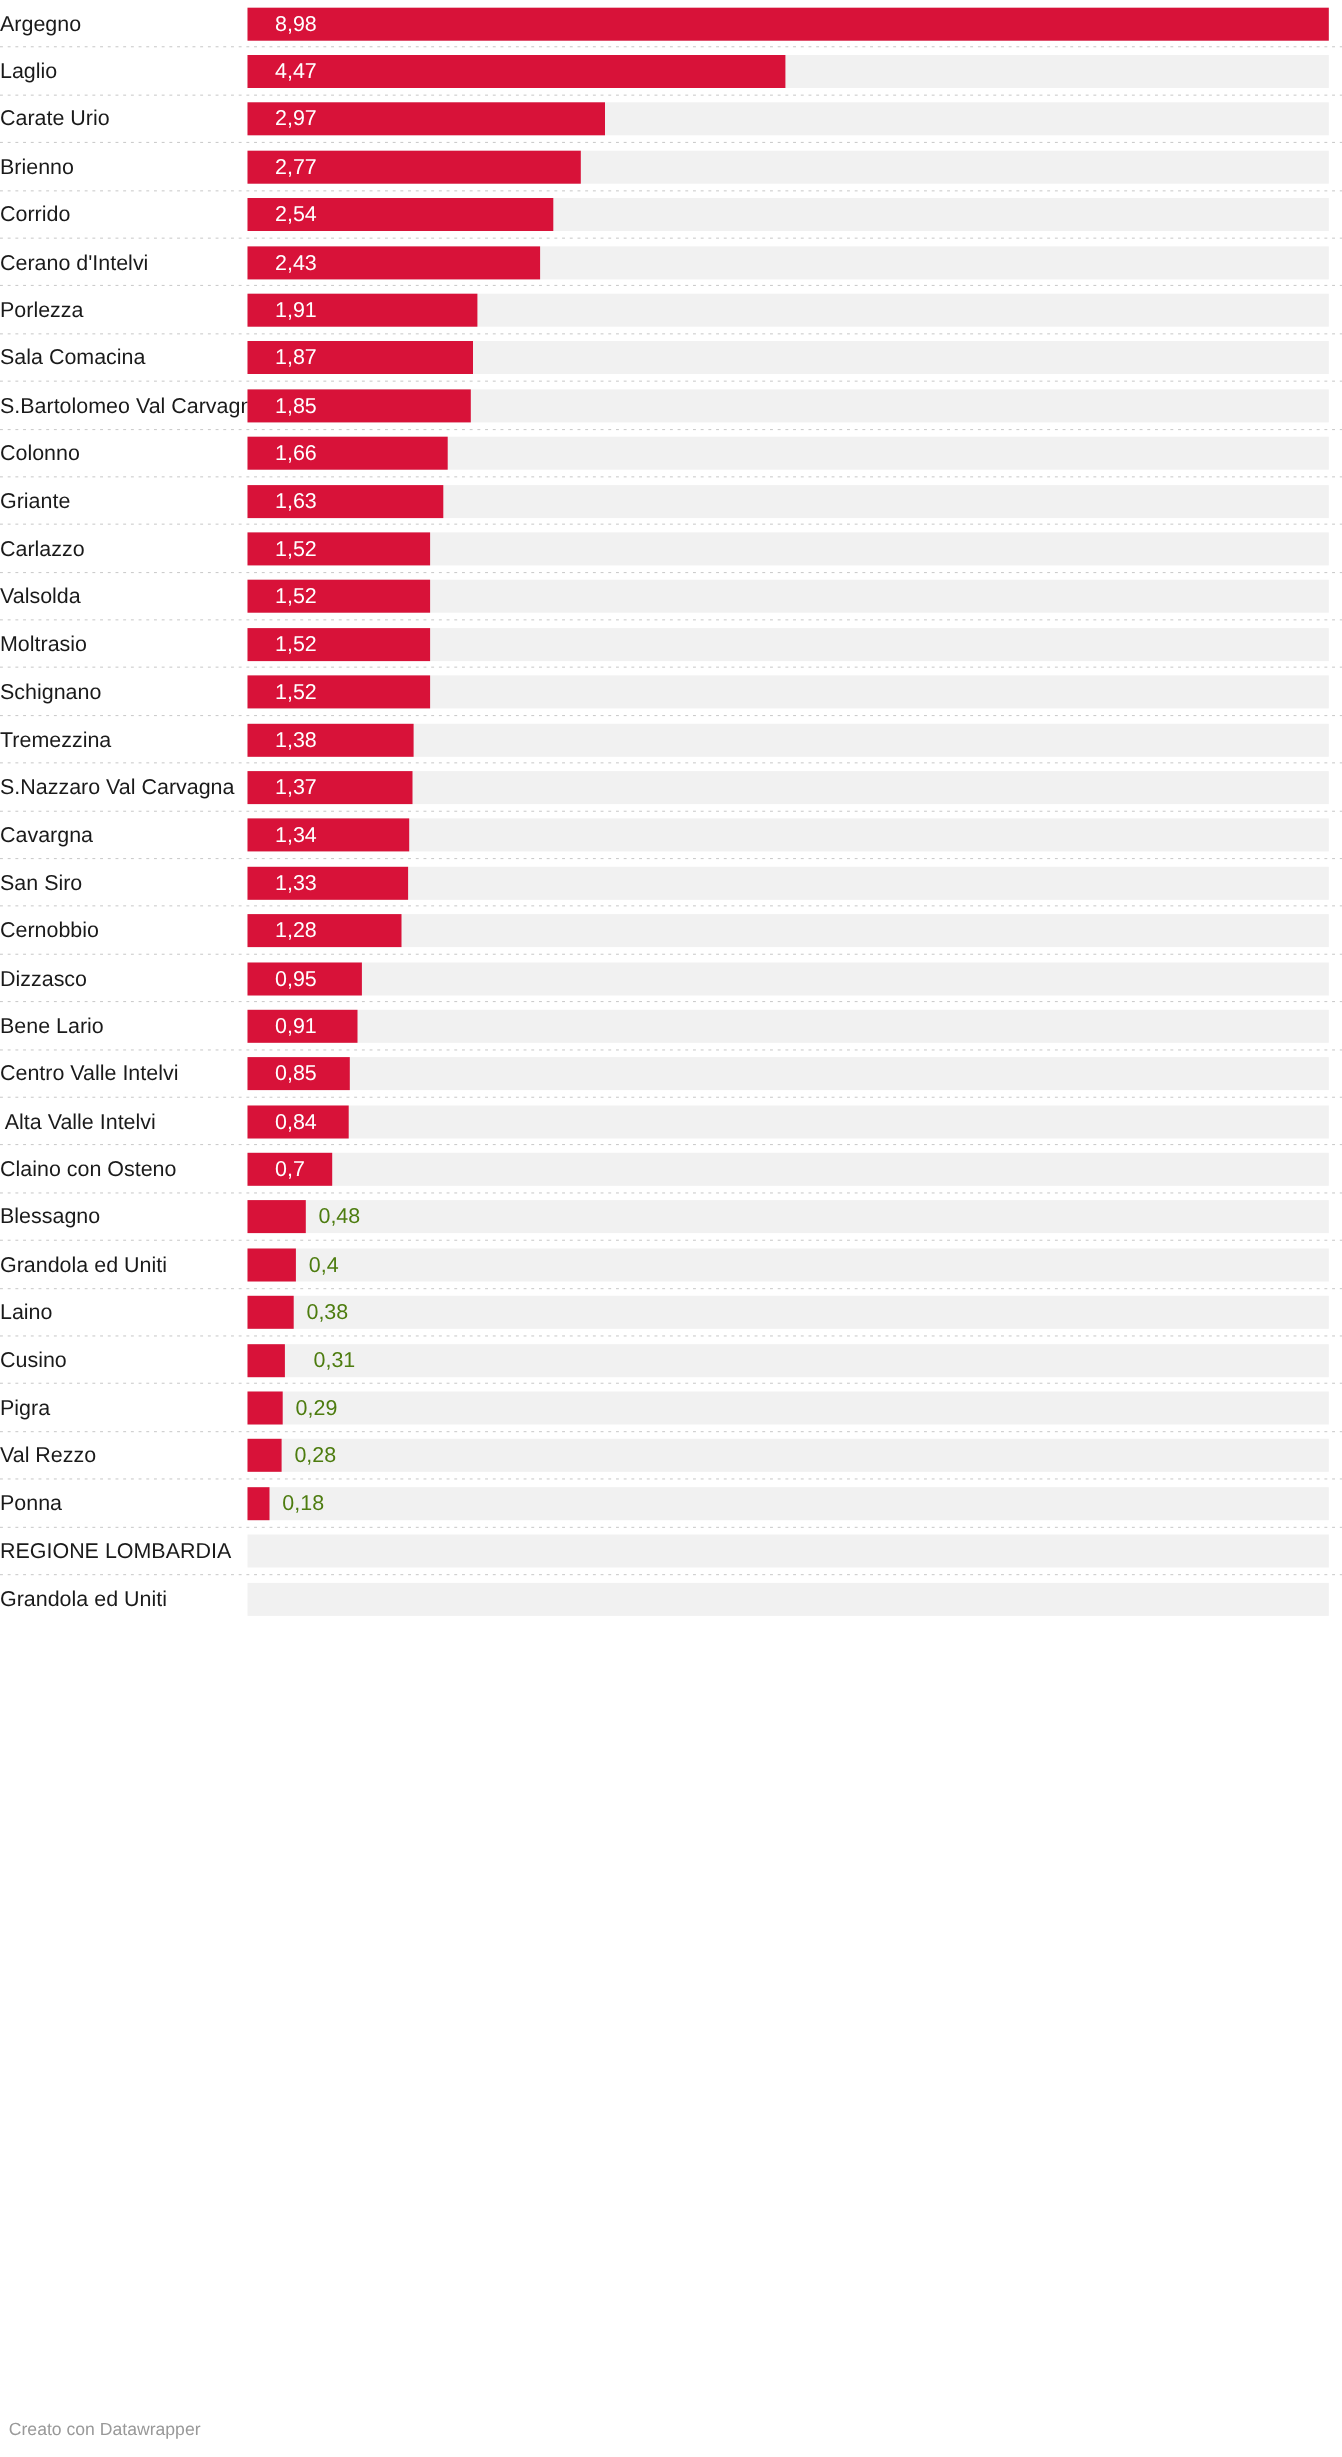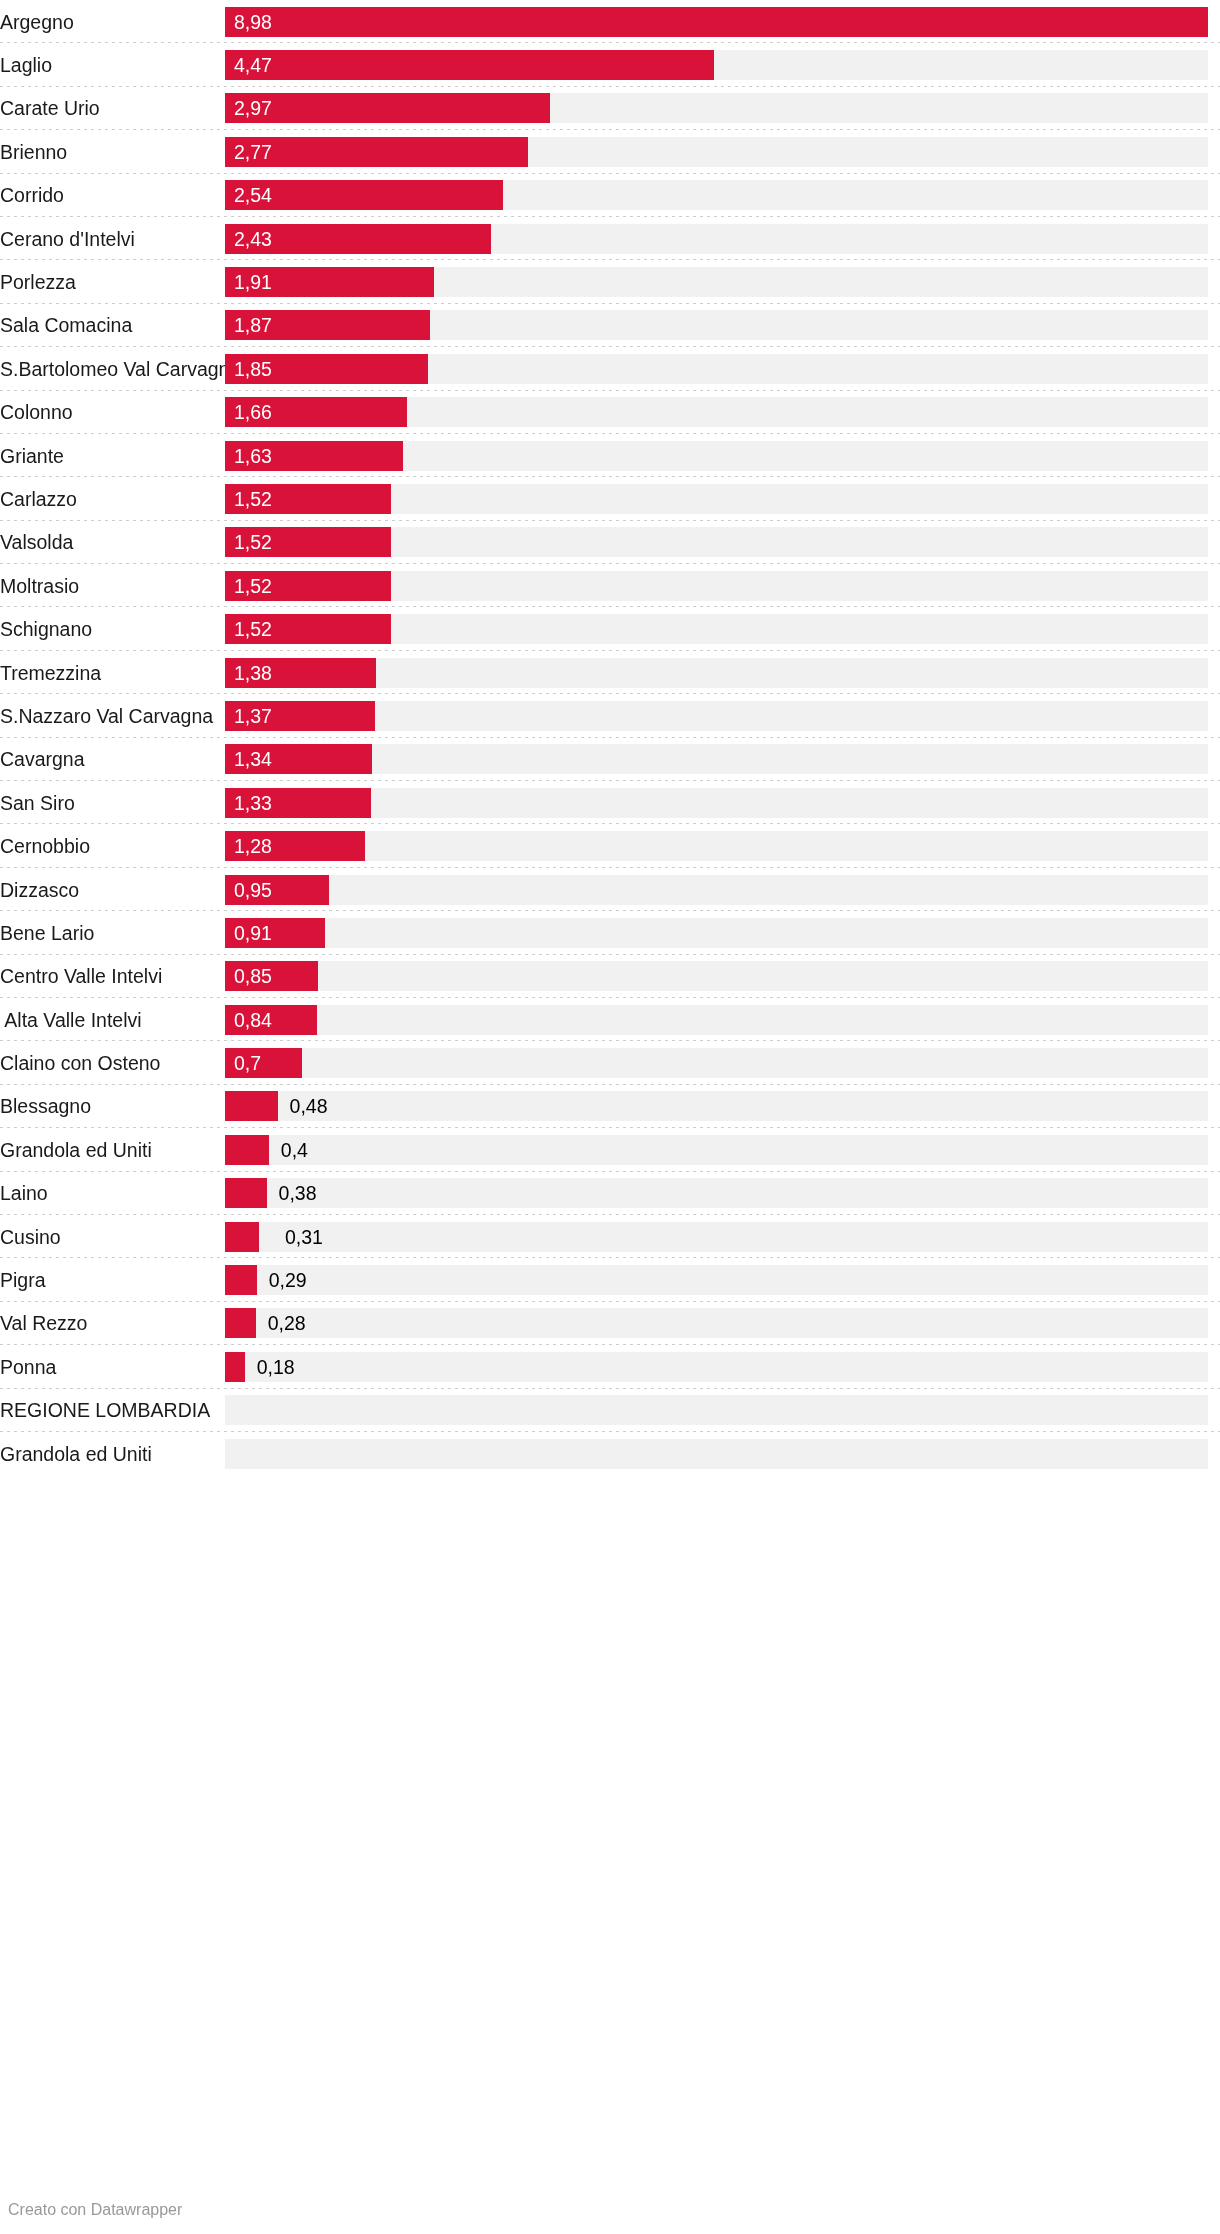--- a/index.html
+++ b/index.html
@@ -80,24 +80,24 @@
   .row-value {
     position: absolute;
     top: 50%;
     transform: translateY(-50%);
     font-size: 19.5px;
     line-height: 24px;
     white-space: nowrap;
   }
   .row-value.inside {
     color: #ffffff;
-    left: 9px;
+    left: 25px;
   }
   .row-value.outside {
-    color: #000000;
+    color: #4d7c0f;
   }
   #footer {
     position: absolute;
     left: 8px;
     bottom: 14px;
     font-size: 16px;
     color: #999999;
     line-height: 20px;
     margin-top: 36px;
   }

